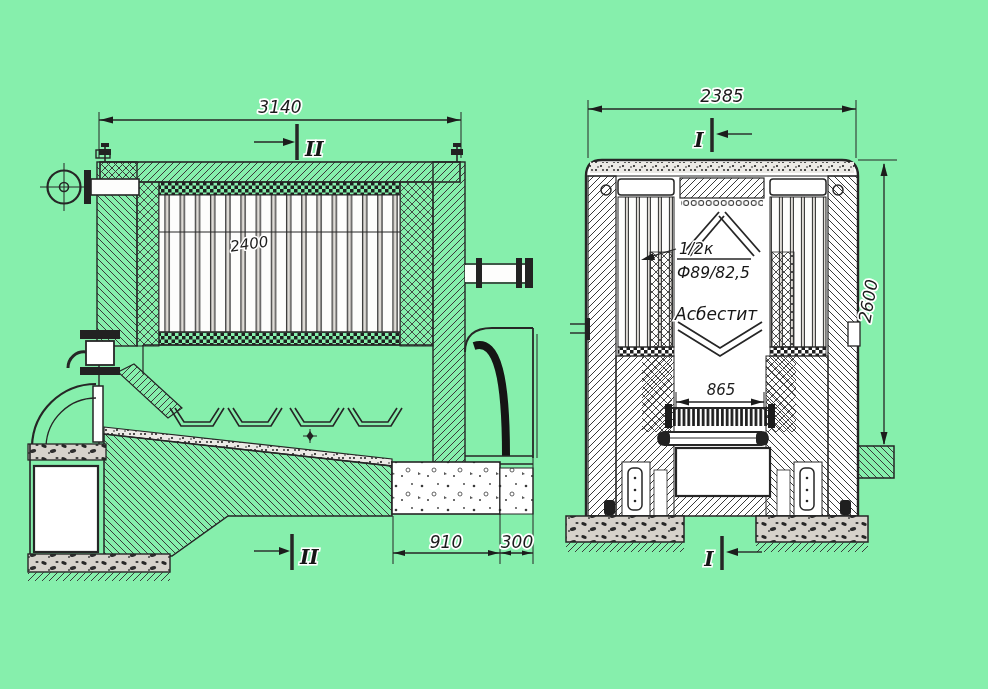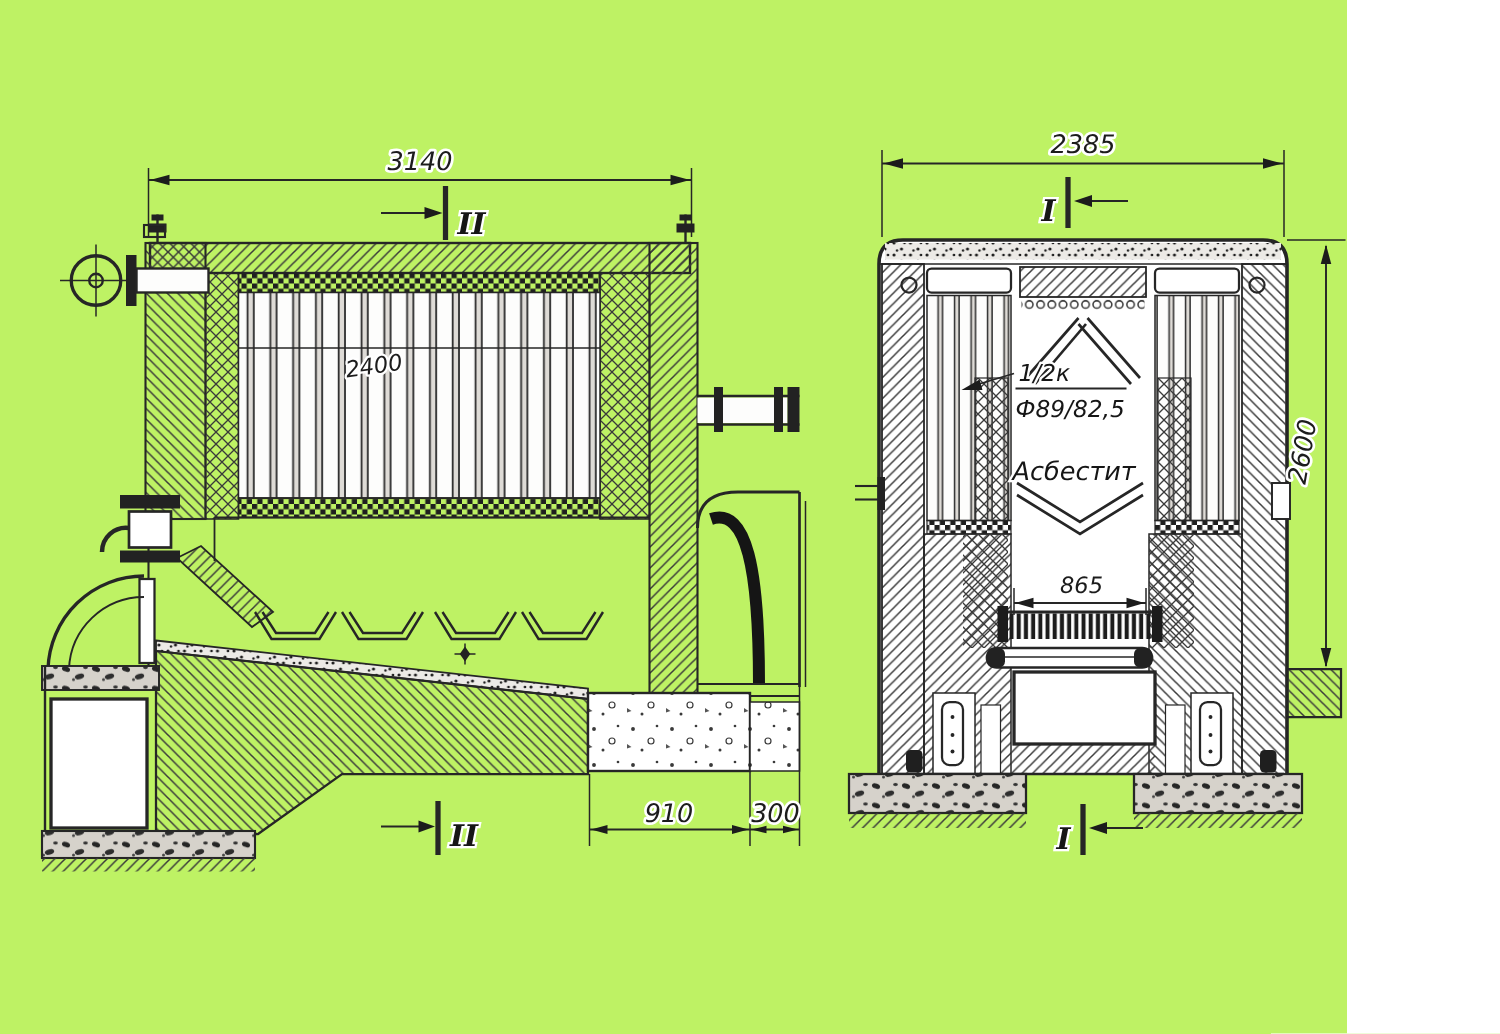--- a/index.html
+++ b/index.html
@@ -1,17 +1,17 @@
 <!DOCTYPE html>
 <html><head>
 <meta charset="utf-8">
 <style>
   html,body{margin:0;padding:0;background:#ffffff;}
   body{width:1000px;height:689px;overflow:hidden;}
-  .stage{position:relative;width:898px;height:689px;background:#bef264;}
+  .stage{position:relative;width:988px;height:689px;background:#86efac;}
   svg{display:block;}
   .dim{font:italic 17px "DejaVu Sans",sans-serif;fill:#1c1c1c;paint-order:stroke;stroke:#ffffff;stroke-width:3.5px;stroke-linejoin:round;}
   .dimS{font:italic 15px "DejaVu Sans",sans-serif;fill:#1c1c1c;paint-order:stroke;stroke:#ffffff;stroke-width:3px;stroke-linejoin:round;}
   .sec{font:italic bold 20px "DejaVu Serif",serif;fill:#161616;paint-order:stroke;stroke:#ffffff;stroke-width:3px;}
   .note{font:italic 15.5px "DejaVu Sans",sans-serif;fill:#161616;paint-order:stroke;stroke:#ffffff;stroke-width:3px;}
   .noteB{font:italic 17px "DejaVu Sans",sans-serif;fill:#161616;paint-order:stroke;stroke:#ffffff;stroke-width:3px;}
   .ln{stroke:#262626;}
 </style>
 </head>
 <body>

